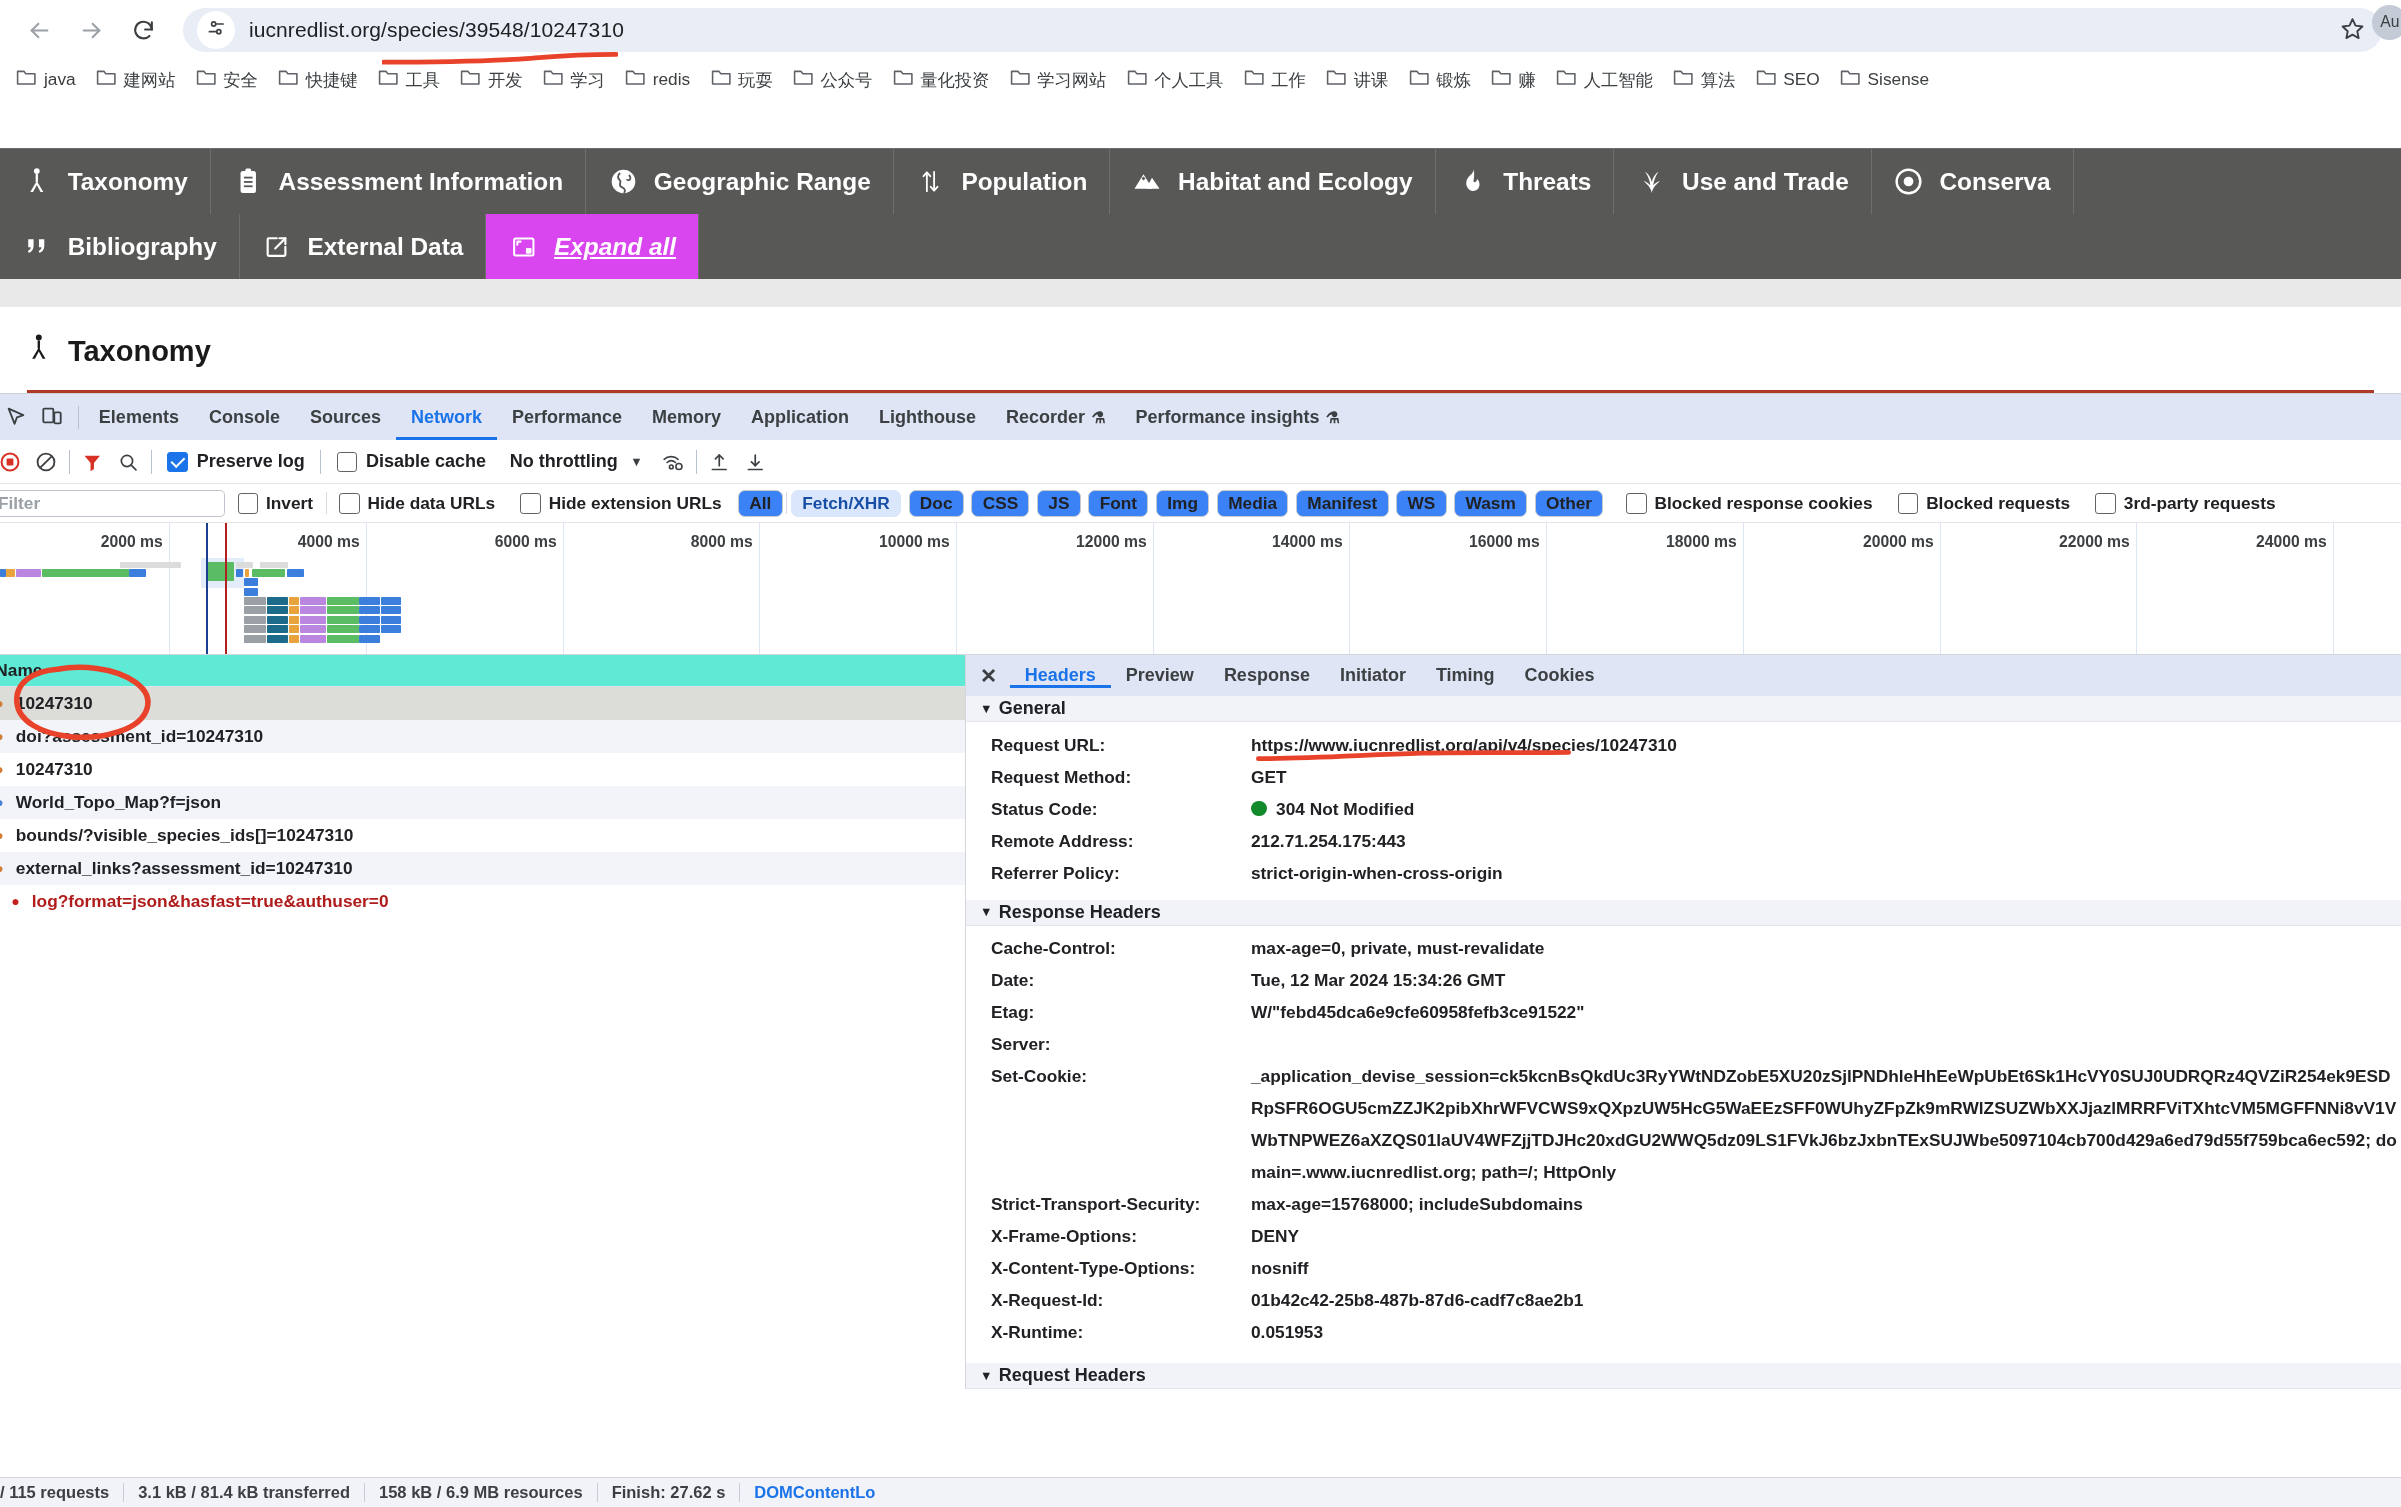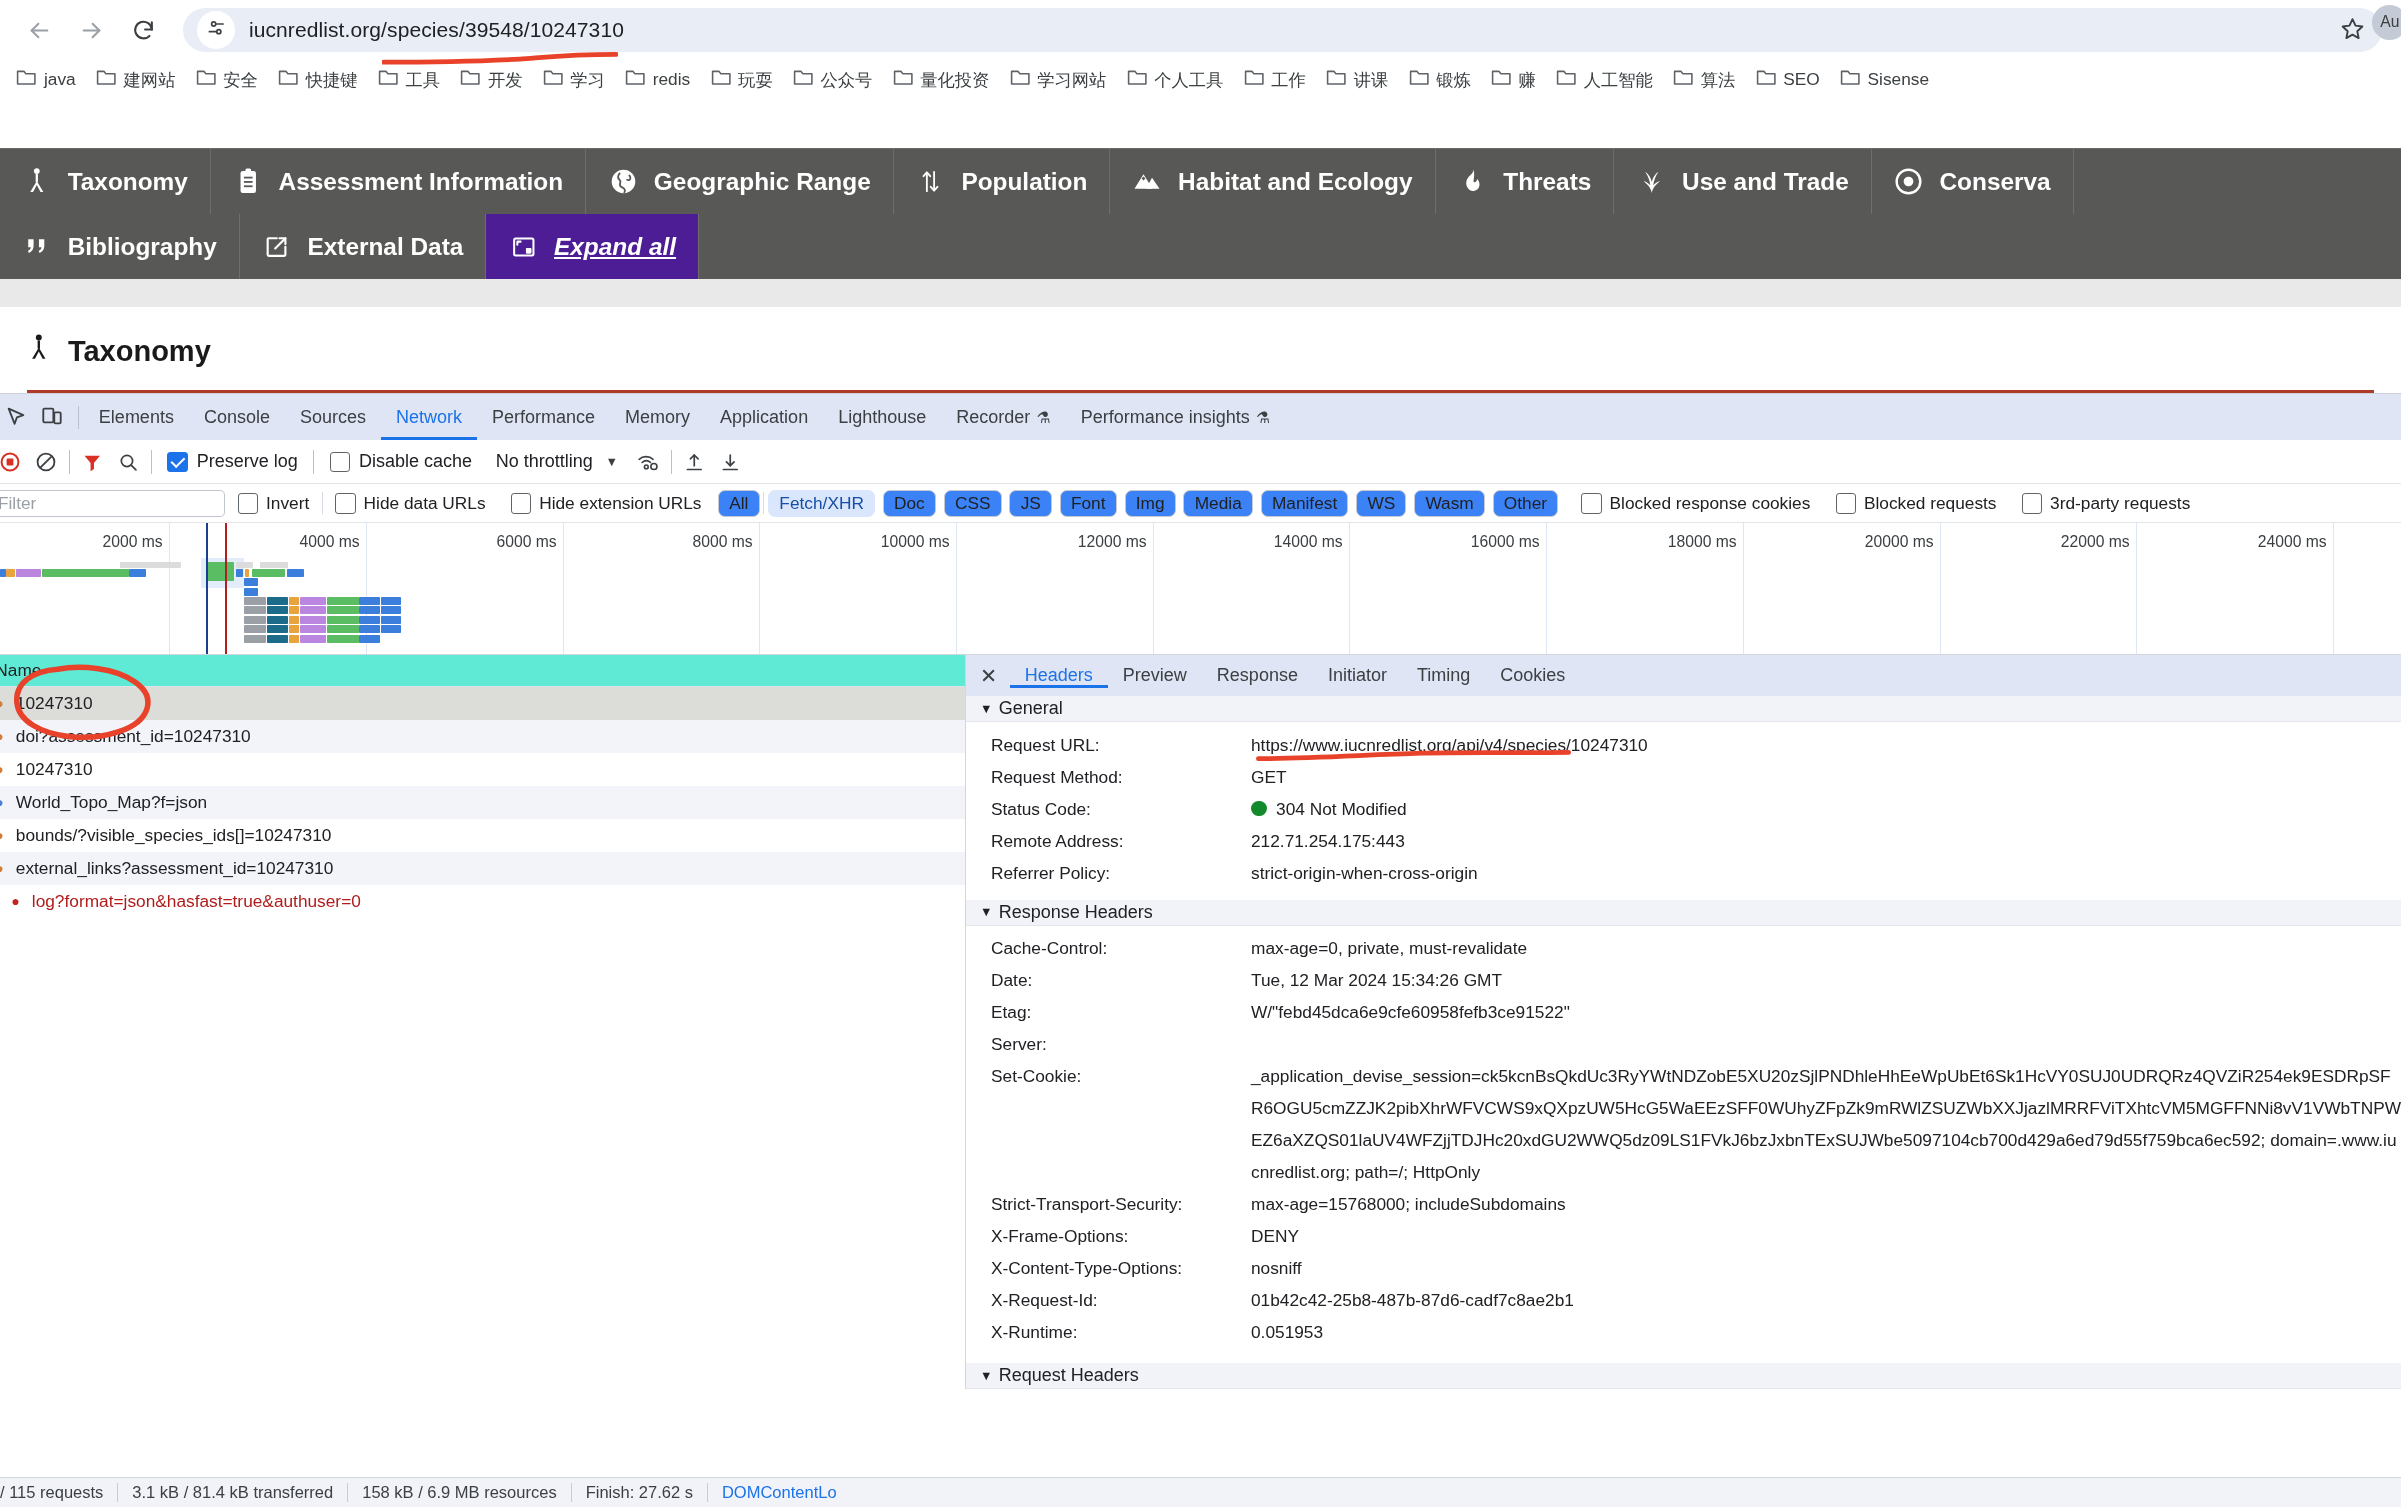--- a/index.html
+++ b/index.html
@@ -116,21 +116,21 @@
     gap: 15.7px;
     padding: 0 22px;
     height: 65px;
     color: #ffffff;
     font-size: 24.4px;
     font-weight: bold;
     border-right: 0.8px solid #6e6e6c;
     white-space: nowrap;
   }
   .nav-item.active-expand {
-    background: #4c1d95;
+    background: #d946ef;
   }
   .nav-item .nav-ico {
     display: flex; align-items: center; justify-content: center;
     width: 30px; height: 30px;
   }
   .expand-label {
     font-style: italic;
     text-decoration: underline;
     font-weight: bold;
   }
@@ -152,20 +152,21 @@
     background: #b03a28;
   }
 
   
   .devtools {
     background: #ffffff;
     border-top: 0.8px solid #cdd1d9;
     display: flex;
     flex-direction: column;
     height: 996px;
+    font-weight: bold;
   }
   .dt-tabbar {
     height: 46px;
     background: #dfe5f5;
     display: flex;
     align-items: center;
     gap: 0;
     padding-left: 0px;
     flex: 0 0 46px;
   }

